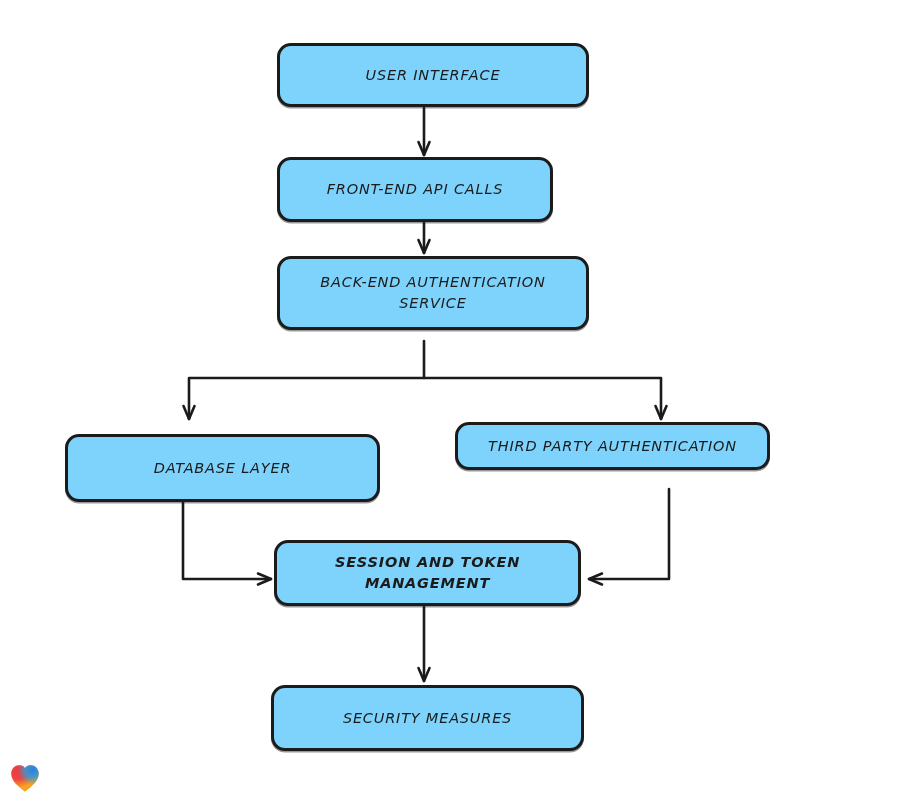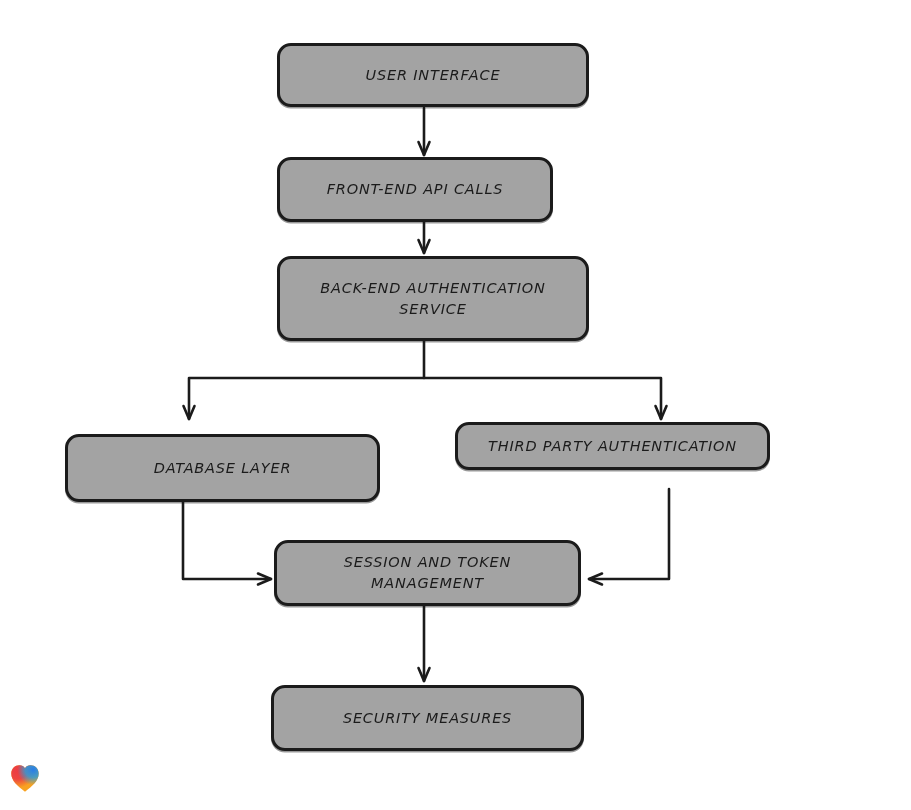--- a/index.html
+++ b/index.html
@@ -24,45 +24,45 @@
   .edge {
     fill: none;
     stroke: #1b1b1b;
     stroke-width: 2.6;
     stroke-linecap: round;
     stroke-linejoin: round;
   }
   .node {
     position: absolute;
     box-sizing: border-box;
-    background: #a3a3a3;
+    background: #7dd3fc;
     border: 3.2px solid #1b1b1b;
     border-radius: 14px;
     box-shadow: 0 1.5px 0 rgba(27,27,27,0.45);
     display: flex;
     align-items: center;
     justify-content: center;
     text-align: center;
   }
   .node-label {
     font-family: "DejaVu Sans", sans-serif;
     font-style: italic;
     font-size: 14.5px;
     letter-spacing: 0.8px;
     line-height: 21px;
     color: #1b1b1b;
     user-select: none;
   }
   
   #n-ui  { left: 277px; top:  43px; width: 312px; height: 64px; }
   #n-fe  { left: 277px; top: 157px; width: 276px; height: 65px; }
-  #n-be  { left: 277px; top: 256px; width: 312px; height: 85px; }
+  #n-be  { left: 277px; top: 256px; width: 312px; height: 74px; }
   #n-db  { left:  65px; top: 434px; width: 315px; height: 68px; }
   #n-tp  { left: 455px; top: 422px; width: 315px; height: 48px; }
-  #n-ses { left: 274px; top: 540px; width: 307px; height: 66px; }
+  #n-ses { left: 274px; top: 540px; width: 307px; height: 66px; font-weight: bold; }
   #n-sec { left: 271px; top: 685px; width: 313px; height: 66px; }
   
   #n-be  .node-label { max-width: 245px; }
   #n-ses .node-label { max-width: 205px; }
 
   #heart-badge {
     position: absolute;
     left: 8px;
     top: 762px;
     width: 34px;

